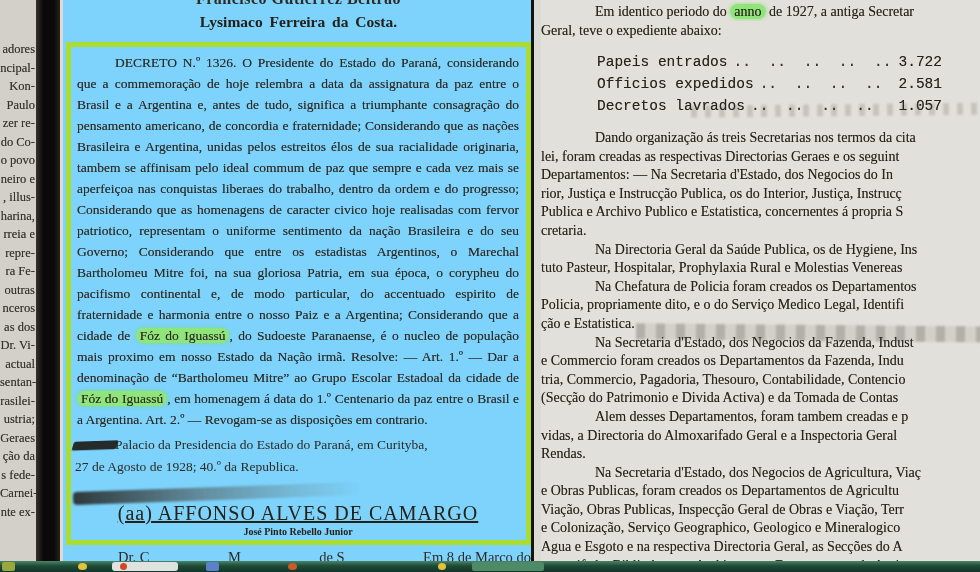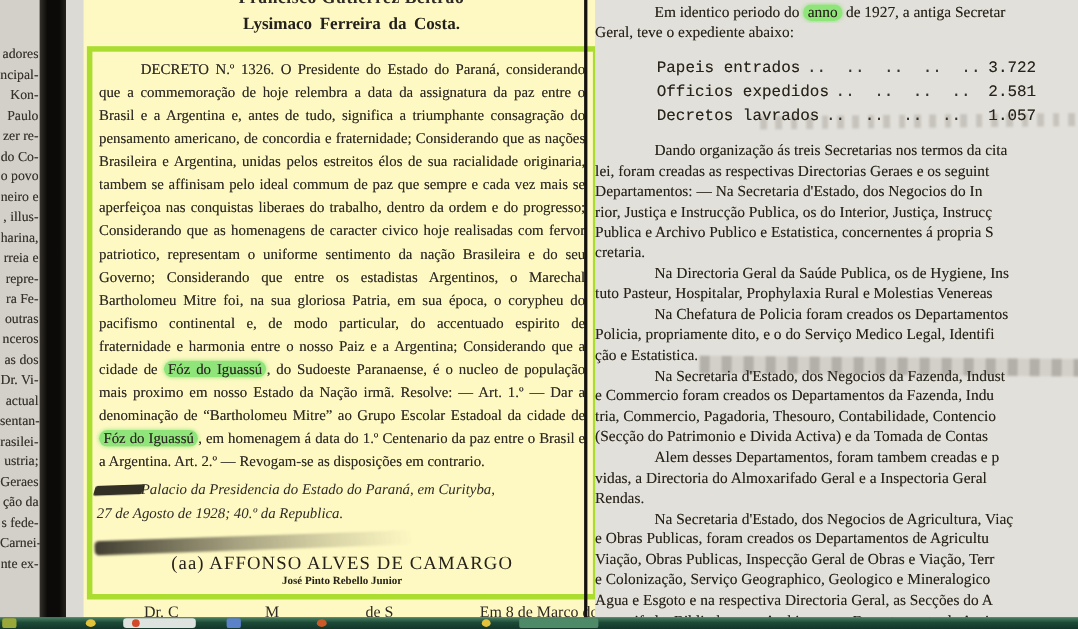--- a/index.html
+++ b/index.html
@@ -19,21 +19,21 @@
   .margin-strip .frag{
     font-size:12.5px;line-height:18.5px;white-space:nowrap;
     padding-right:1px;color:#37332c;text-shadow:0 0 .5px rgba(40,35,30,.5);
   }
   
   .gutter{
     position:absolute;left:36px;top:0;width:24px;height:562px;
     background:linear-gradient(90deg,#35322c 0%,#0b0a08 30%,#0b0a08 75%,#25221d 100%);
   }
   
-  .leftcol{position:absolute;left:76px;top:0;width:471px;height:562px;background:#fef9c3;padding-left:16px;}
+  .leftcol{position:absolute;left:63px;top:0;width:471px;height:562px;background:#7dd3fc;}
   .header-top{
     position:absolute;top:-10px;left:0;width:100%;
     text-align:center;font-weight:bold;font-size:16px;letter-spacing:.5px;
     color:#2f2b25;filter:blur(.4px);
   }
   .header-name{
     position:absolute;top:13px;left:0;width:100%;
     text-align:center;font-weight:bold;font-size:15.5px;word-spacing:3px;
     color:#23201b;
   }
@@ -44,36 +44,36 @@
   }
   .decree{
     margin:0;text-align:justify;text-indent:38px;
     font-size:13.5px;line-height:21px;
     color:#2e2a24;text-shadow:0 0 .6px rgba(45,40,33,.55);
   }
   .hl{
     background:#8fe57a;border-radius:9px;padding:0 4px;
     box-shadow:0 0 4px rgba(120,225,100,.8);
   }
-  .dateline{margin-top:4px;font-size:13.5px;line-height:22px;color:#2e2a24;font-style:italic;}
+  .dateline{margin-top:4px;font-size:13.5px;line-height:22px;color:#2e2a24;}
   .dateline .dl1{text-indent:38px;}
   .dateline .dl2{margin-left:-2px;}
   .ink-smudge{
     position:absolute;left:2px;top:440px;width:290px;height:13px;
     background:linear-gradient(90deg,#211e19 0%,rgba(70,64,55,.55) 45%,rgba(90,84,72,.25) 75%,transparent 100%);
     transform:rotate(-2deg);filter:blur(1px);border-radius:4px;opacity:.85;
   }
   .ink-blob{
     position:absolute;left:2px;top:394px;width:44px;height:9px;
     background:#1c1915;transform:skewX(-18deg) rotate(-2deg);
     filter:blur(.4px);border-radius:2px;opacity:.9;
   }
   .sig1{
-    margin-top:24px;text-align:center;font-size:17px;letter-spacing:1px;
-    color:#262219;white-space:nowrap;
+    margin-top:24px;text-align:center;font-size:20px;letter-spacing:1px;
+    color:#262219;white-space:nowrap;text-decoration:underline;
   }
   .sig2{
     text-align:center;font-size:10px;font-weight:bold;color:#262219;margin-top:1px;
   }
   .belowline{
     position:absolute;left:55px;top:549px;width:413px;
     display:flex;justify-content:space-between;
     font-size:14.5px;color:#2e2a24;white-space:nowrap;
   }
   

